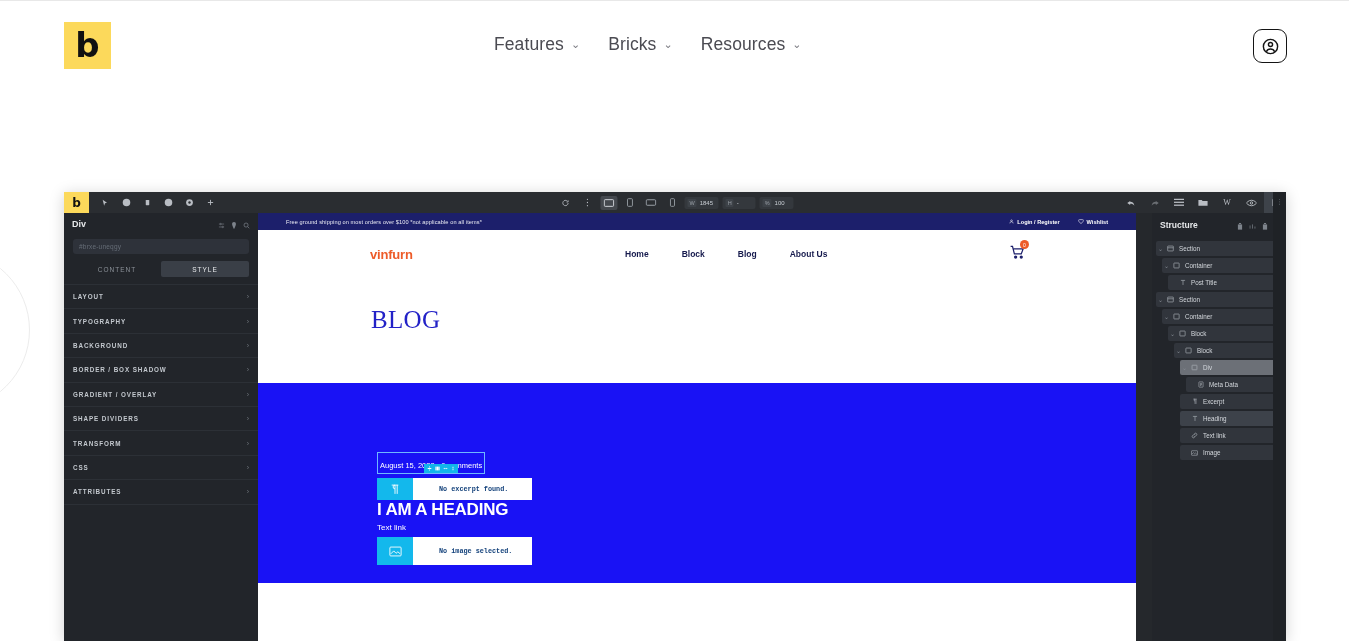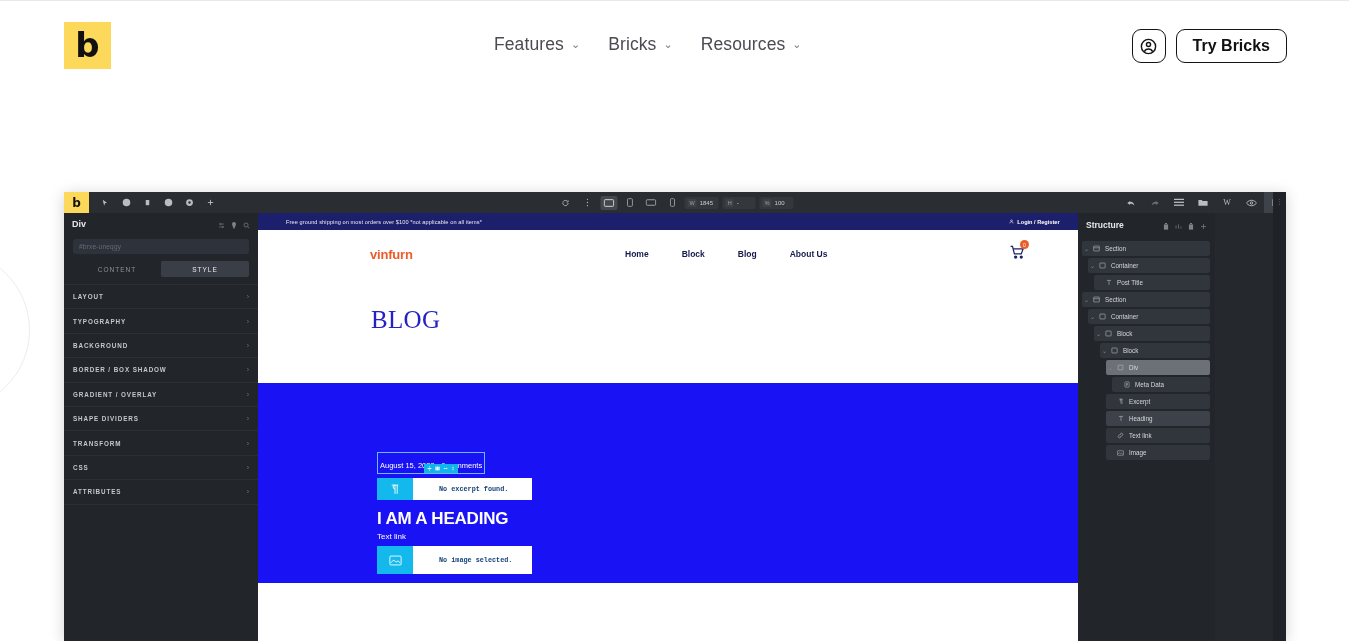--- a/index.html
+++ b/index.html
@@ -188,33 +188,33 @@
   }
   .ph-icon{
     width:36px; background:#13B8EC; display:flex; align-items:center; justify-content:center;
     color:#fff;
   }
   .ph-body{
     flex:1; background:#fff; display:flex; align-items:center; padding-left:26px;
     font-family:"Liberation Mono", monospace; font-size:6.8px; color:#12407a; font-weight:700;
   }
   #heading-text{
-    margin-top:9px; font-size:17px; color:#fff; font-weight:600; letter-spacing:-.2px;
+    margin-top:0; font-size:17px; color:#fff; font-weight:600; letter-spacing:-.2px;
   }
   #text-link{ margin-top:3px; font-size:8px; color:#fff; }
   #image-row{
     margin-top:5px; display:flex; width:155px; height:28px;
   }
   #canvas-bottom-white{
     position:absolute; left:0; top:370px; width:878px; height:58px; background:#fff;
   }
 
   
   #right-panel{
-    position:absolute; left:1014px; top:21px; width:137px; height:428px; background:#22252a;
+    position:absolute; left:1088px; top:21px; width:137px; height:428px; background:#22252a;
   }
   #rp-head{
     height:24px; display:flex; align-items:center; justify-content:space-between; padding:0 8px;
   }
   #rp-title{ font-size:8.5px; color:#e6e8ea; font-weight:600;}
   #rp-icons{ display:flex; gap:6px; color:#7d838b; }
   #tree{ padding:4px 4px 0 4px; }
   .tree-row{
     height:15px; margin-bottom:2px; display:flex; align-items:center;
     background:#31353c; border-radius:2px; cursor:pointer; position:relative;
@@ -266,21 +266,20 @@
   </nav>
 
   <div id="header-actions">
     <div class="acct-btn">
       <svg width="19" height="19" viewBox="0 0 24 24" fill="none" stroke="#141414" stroke-width="1.8">
         <circle cx="12" cy="12" r="9"></circle>
           <circle cx="12" cy="9.5" r="2.6"></circle>
         <path d="M6.8 18.6a5.6 5.6 0 0 1 10.4 0"></path>
       </svg>
     </div>
-    <button class="btn-outline">Try Bricks</button>
   </div>
 </div>
 
 <div id="builder">
 
   <div id="builder-topbar">
     <div id="bx-logo">
       <span>b</span>
     </div>
     <div id="topbar-left">

